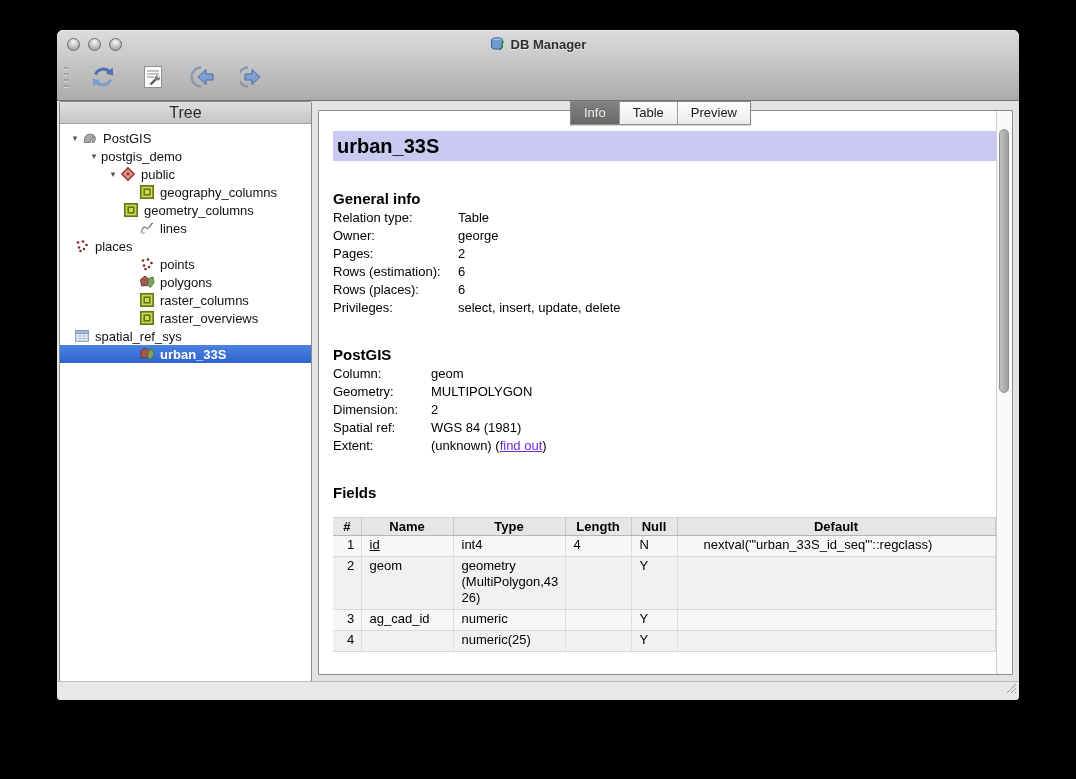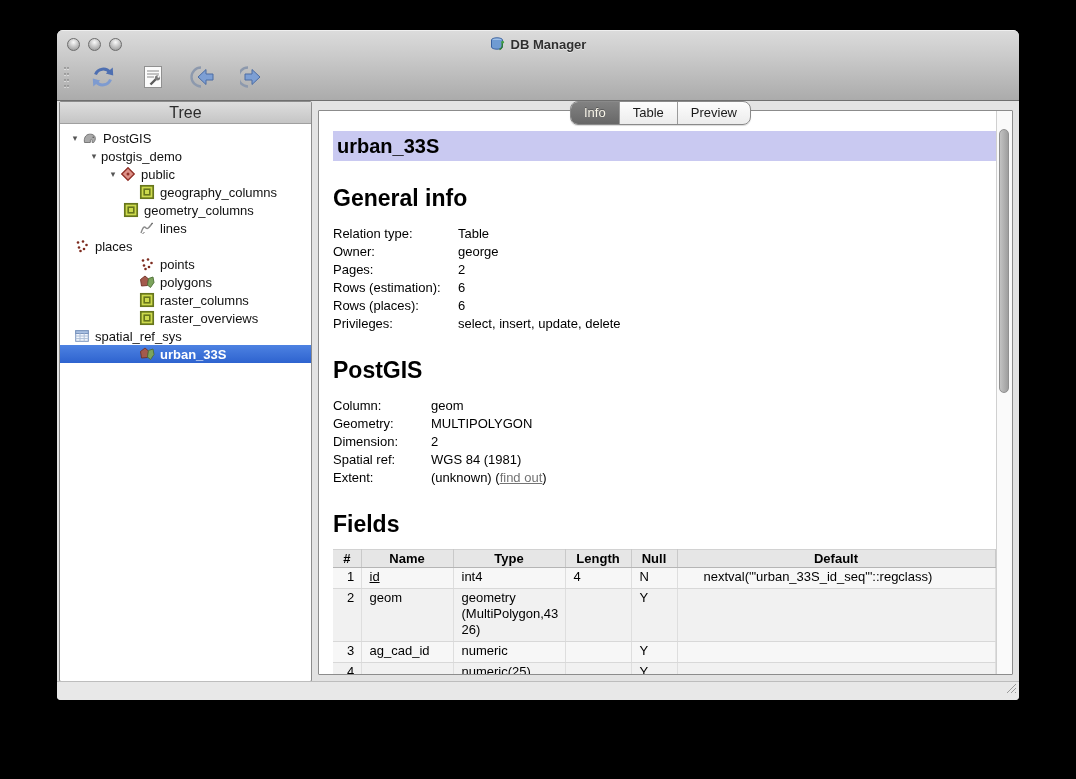--- a/index.html
+++ b/index.html
@@ -60,21 +60,21 @@
   .tree-row{height:18px;display:flex;align-items:center;font-size:13px;color:#111;white-space:nowrap;}
   .tree-row .tri{width:14px;font-size:9px;color:#555;text-align:center;flex:0 0 14px;}
   .tree-row .spacer{flex:0 0 14px;}
   .tree-row .ticon{width:16px;height:16px;margin-right:5px;flex:0 0 16px;display:flex;align-items:center;}
   .tree-row.sel{
     background:linear-gradient(#4d82e2,#2e63cf);color:#fff;font-weight:bold;
   }
   
   .tabbar{
     position:absolute;left:513px;top:71px;height:22px;display:flex;
-    border:1px solid #8a8a8a;border-radius:8px;overflow:hidden;
+    border:1px solid #8a8a8a;border-radius:0;overflow:hidden;
     background:linear-gradient(#fdfdfd,#ececec);z-index:5;
     box-shadow:0 1px 1px rgba(0,0,0,.15);
   }
   .seg{
     padding:0 13px;font-size:13px;line-height:21px;color:#1a1a1a;
     border-right:1px solid #9a9a9a;
   }
   .seg:last-child{border-right:none;text-align:center;}
   .seg.sel{
     background:linear-gradient(#828282,#676767);color:#f8f5e9;
@@ -86,26 +86,26 @@
     background:#fff;border:1px solid #8c8c8c;box-sizing:border-box;border-radius:1px;
   }
   .content{
     position:absolute;left:0;top:0;right:16px;bottom:0;overflow:hidden;
     padding:20px 0 0 14px;font-size:13px;color:#000;
   }
   .doc-title{
     height:30px;line-height:30px;background:#c9c9f1;
     font-size:20px;font-weight:bold;padding-left:4px;
   }
-  h2.sect{font-size:23px;font-weight:bold;margin:27px 0 0 0;line-height:21px;}
-  .info-rows{margin-top:16px;display:grid;row-gap:0;}
+  h2.sect{font-size:15px;font-weight:bold;margin:27px 0 0 0;line-height:21px;}
+  .info-rows{display:grid;row-gap:0;}
   .info-row{display:grid;line-height:18px;}
   .w125 .info-row{grid-template-columns:125px auto;}
   .w98 .info-row{grid-template-columns:98px auto;}
-  .info-row a{color:#737373;}
+  .info-row a{color:#6d28d9;}
   
   table.fields{
     border-collapse:collapse;table-layout:fixed;width:662px;margin-top:14px;
     font-size:13px;
   }
   table.fields th{
     background:#e6e6e6;font-weight:bold;text-align:center;
     border-right:1px solid #c9c9c9;border-bottom:1px solid #b5b5b5;border-top:1px solid #d2d2d2;
     padding:0;line-height:17px;font-size:13px;
   }

